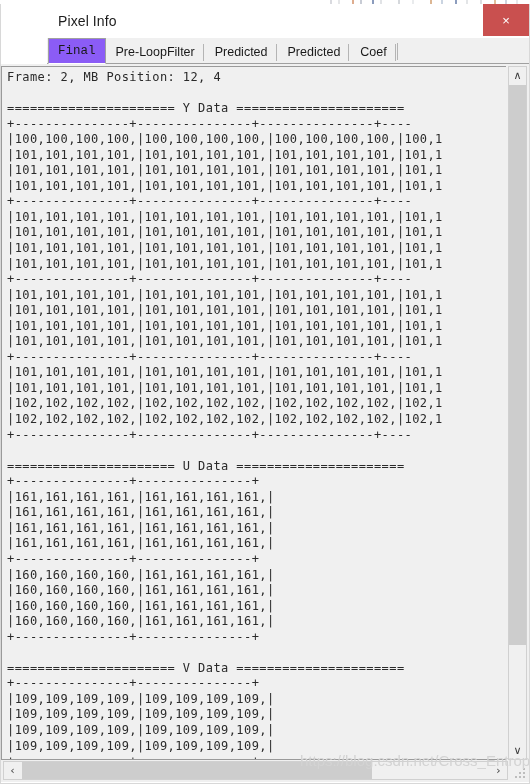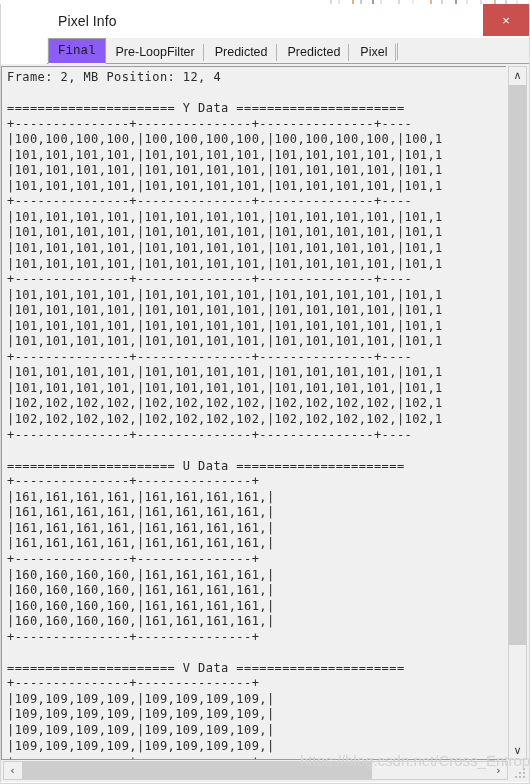--- a/index.html
+++ b/index.html
@@ -311,21 +311,21 @@
     <div class="titlebar">
       <span class="title-text">Pixel Info</span>
       <div class="close-btn">×</div>
     </div>
 
     <div class="tabstrip">
       <div class="tab active">Final</div>
       <div class="tab">Pre-LoopFilter</div>
       <div class="tab">Predicted</div>
       <div class="tab">Predicted</div>
-      <div class="tab">Pixel</div>
+      <div class="tab">Coef</div>
       <div class="tab-spacer"></div>
     </div>
 
     <div class="client">
 
       <div class="text-pane">
         <div class="text-inner">
           <pre class="ascii">Frame: 2, MB Position: 12, 4
 
 ====================== Y Data ======================

